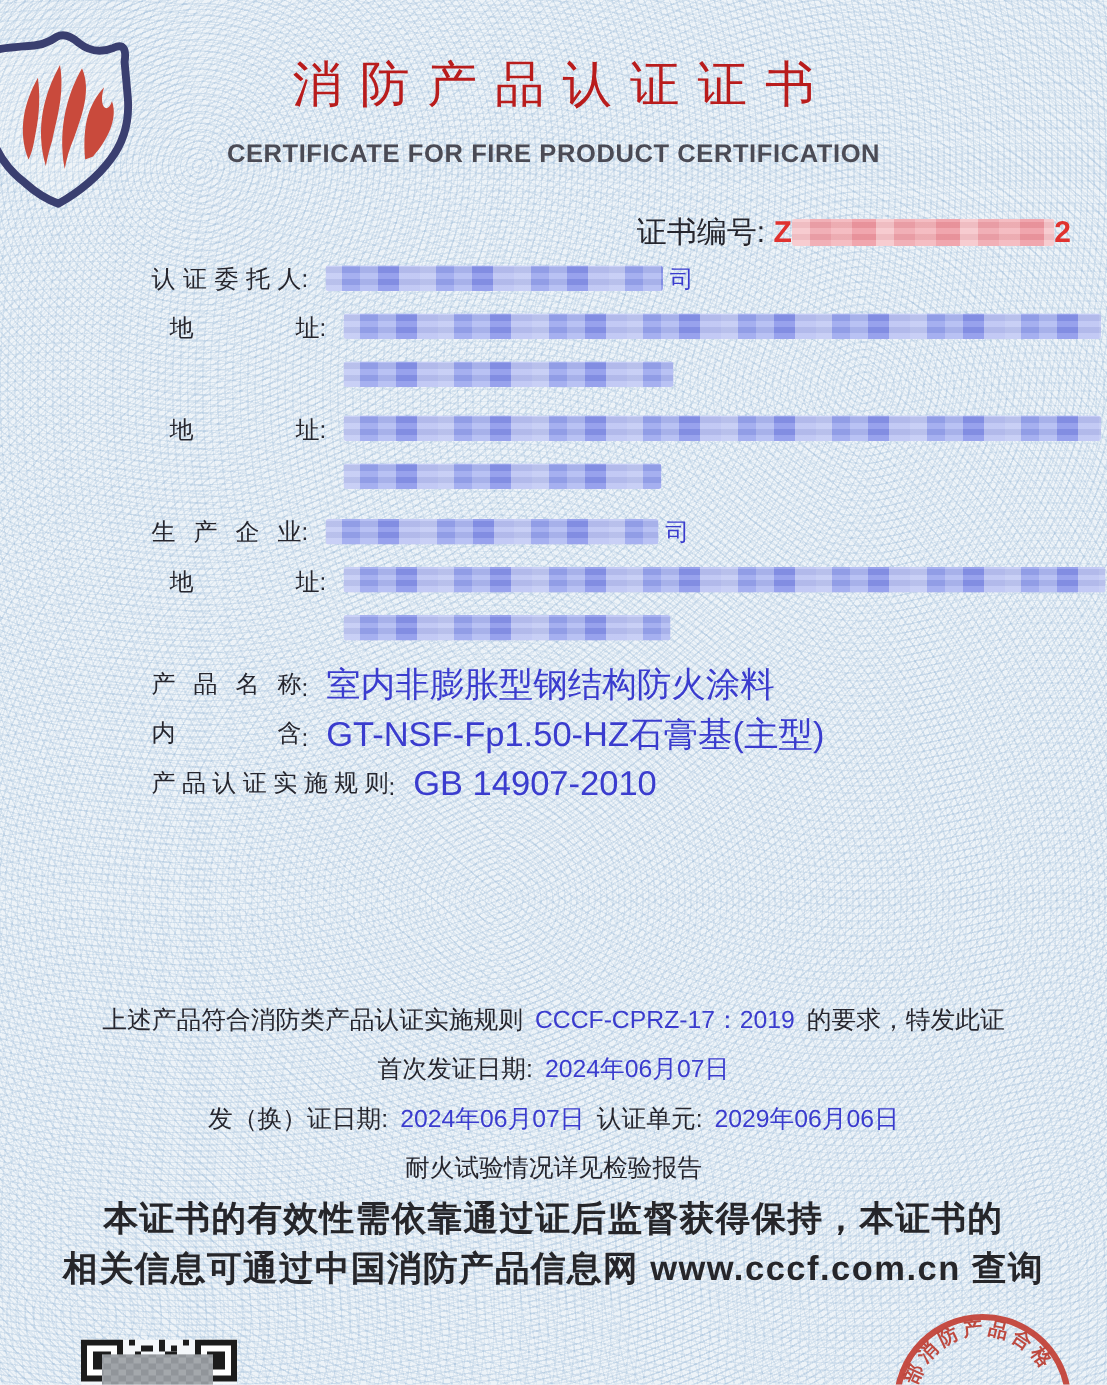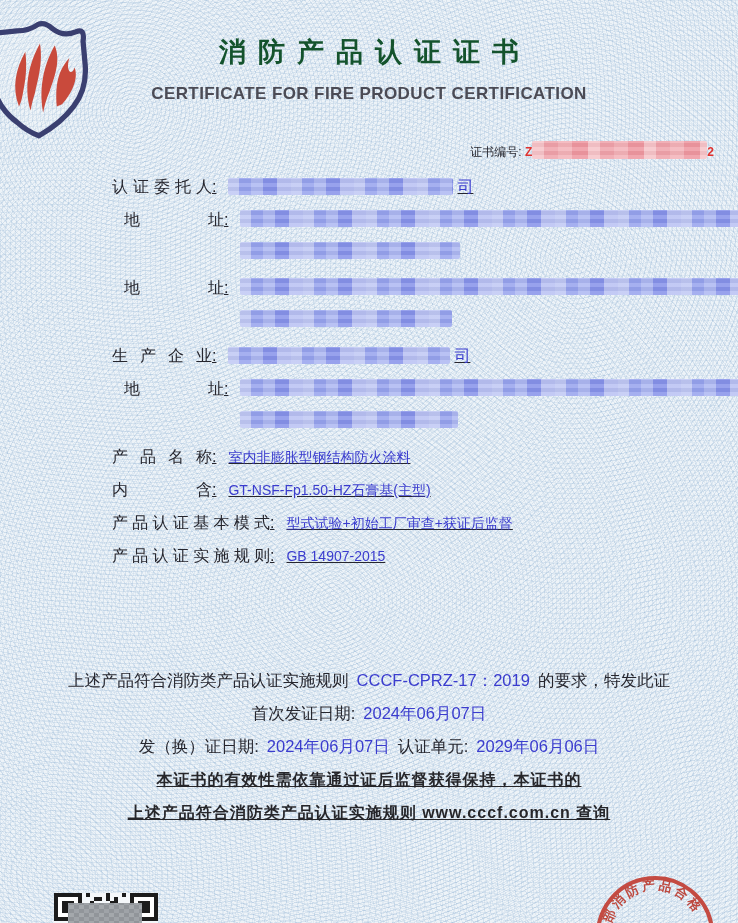--- a/index.html
+++ b/index.html
@@ -15,75 +15,75 @@
       repeating-radial-gradient(circle at 45% 65%, rgba(130,168,205,.15) 0 1px, transparent 1px 4px),
       repeating-radial-gradient(circle at 8% 95%, rgba(130,168,205,.14) 0 1px, transparent 1px 6px),
       repeating-radial-gradient(circle at 95% 90%, rgba(130,168,205,.13) 0 1px, transparent 1px 5px);
     color:#26262e;
   }
 
   
   .logo { position:absolute; left:-14px; top:14px; width:108px; height:126px; }
   .header { text-align:center; padding-top:34px; }
   .title {
-    font-size:27px; font-weight:bold; letter-spacing:12px; text-indent:12px;
-    color:#14532d;
+    font-size:33px; font-weight:normal; letter-spacing:12px; text-indent:12px;
+    color:#b91c1c;
   }
   .subtitle {
     margin-top:14px; font-size:17px; font-weight:bold; letter-spacing:.4px;
     color:#4b4b55;
   }
 
   .certno {
     position:absolute; top:141px; right:24px;
-    font-size:12px; white-space:nowrap;
+    font-size:20px; white-space:nowrap;
   }
   .certno .no { color:#e0322f; font-weight:bold; }
 
   
   .redact {
     display:inline-block; height:17px; vertical-align:-3px; border-radius:2px;
   }
   .redact.blue {
     background-image:
       repeating-linear-gradient(0deg, rgba(255,255,255,.14) 0 4px, rgba(0,0,30,.04) 4px 8px),
       repeating-linear-gradient(90deg,#c0c8f4 0 11px,#97a3ee 11px 23px,#aeb8f2 23px 35px,#8793ea 35px 49px,#b9c1f3 49px 63px);
   }
   .redact.pink {
     height:18px;
     background-image:
       repeating-linear-gradient(0deg, rgba(255,255,255,.15) 0 4px, rgba(40,0,0,.03) 4px 8px),
       repeating-linear-gradient(90deg,#f6c3c8 0 12px,#efa2aa 12px 26px,#f3b2b8 26px 40px,#ee97a0 40px 56px);
   }
 
   
-  .fields { position:absolute; left:112px; top:170px; width:625px; font-size:16px;text-decoration:underline; }
+  .fields { position:absolute; left:101px; top:170px; width:625px; font-size:16px; }
   .row { height:33px; line-height:33px; white-space:nowrap; }
   .row.addr { height:65px;margin-left:12px; }
   .gap { height:3px; }
   .lbl {
     display:inline-block; width:100px; vertical-align:top;
     text-align:justify; text-align-last:justify; color:#26262e;
   }
   .lbl.wide { width:158px; }
   .colon { margin-right:12px; }
   .val-block { display:inline-block; vertical-align:top; line-height:32px; }
   .tail { color:#3a3cce; margin-left:4px; }
-  .bluetext { color:#3a3cce; font-size:14px; }
+  .bluetext { color:#3a3cce; font-size:23px; }
   .w225{width:225px} .w228{width:228px} .w222{width:222px}
   .w505{width:505px} .w508{width:508px}
   .w220{width:220px} .w212{width:212px} .w218{width:218px}
   .w175{width:175px}
 
   
   .lower { position:absolute; top:664px; left:0; right:0; text-align:center; font-size:16.5px; }
   .lower .row { height:33px; line-height:33px; }
   .lower .blue { color:#3a3cce; }
   .lower .sep { display:inline-block; width:8px; }
-  .footer-line { font-size:16px; font-weight:bold; letter-spacing:1px; color:#26262a;text-decoration:underline; }
+  .footer-line { font-size:23px; font-weight:bold; letter-spacing:1px; color:#26262a; }
 
   
   .qr { position:absolute; left:54px; top:893px; width:104px; height:104px; }
 
   
   .stamp { position:absolute; left:548px; top:864px; width:214px; height:140px; transform:rotate(-6deg); opacity:.9; }
 </style>
 </head>
 <body>
 
@@ -136,46 +136,44 @@
   <div class="row">
     <span class="lbl">产品名称</span><span class="colon">:</span><span class="bluetext">室内非膨胀型钢结构防火涂料</span>
   </div>
 
 
   <div class="row">
     <span class="lbl">内含</span><span class="colon">:</span><span class="bluetext">GT-NSF-Fp1.50-HZ石膏基(主型)</span>
   </div>
 
 
-  <div class="row">
-    <span class="lbl wide">产品认证基本模式</span><span class="colon">:</span><span class="bluetext">型式试验+初始工厂审查+获证后监督</span>
-  </div>
-
-  <div class="row">
-    <span class="lbl wide">产品认证实施规则</span><span class="colon">:</span><span class="bluetext">GB 14907-2015</span>
+
+  <div class="row">
+    <span class="lbl wide">产品认证实施规则</span><span class="colon">:</span><span class="bluetext">GB 14907-2010</span>
   </div>
 
 </div>
 
 <div class="lower">
   <div class="row">
     <span>上述产品符合消防类产品认证实施规则</span><span class="sep"></span><span class="blue">CCCF-CPRZ-17：2019</span><span class="sep"></span><span>的要求，特发此证</span>
   </div>
 
   <div class="row">
     <span>首次发证日期</span><span>:</span><span class="sep"></span><span class="blue">2024年06月07日</span>
   </div>
 
   <div class="row">
     <span>发（换）证日期</span><span>:</span><span class="sep"></span><span class="blue">2024年06月07日</span><span class="sep"></span><span>认证单元</span><span>:</span><span class="sep"></span><span class="blue">2029年06月06日</span>
   </div>
 
+  <div class="row">耐火试验情况详见检验报告</div>
 
   <div class="row footer-line">本证书的有效性需依靠通过证后监督获得保持，本证书的</div>
-  <div class="row footer-line">上述产品符合消防类产品认证实施规则 www.cccf.com.cn 查询</div>
+  <div class="row footer-line">相关信息可通过中国消防产品信息网 www.cccf.com.cn 查询</div>
 </div>
 
 <svg class="qr" viewBox="0 0 104 104">
   <rect x="0" y="0" width="104" height="104" fill="#f4f7fa"></rect>
 
   <g fill="#1c1c1c">
     <rect x="0" y="0" width="28" height="28"></rect>
       <rect x="76" y="0" width="28" height="28"></rect>
     <rect x="0" y="76" width="28" height="28"></rect>
   </g>

